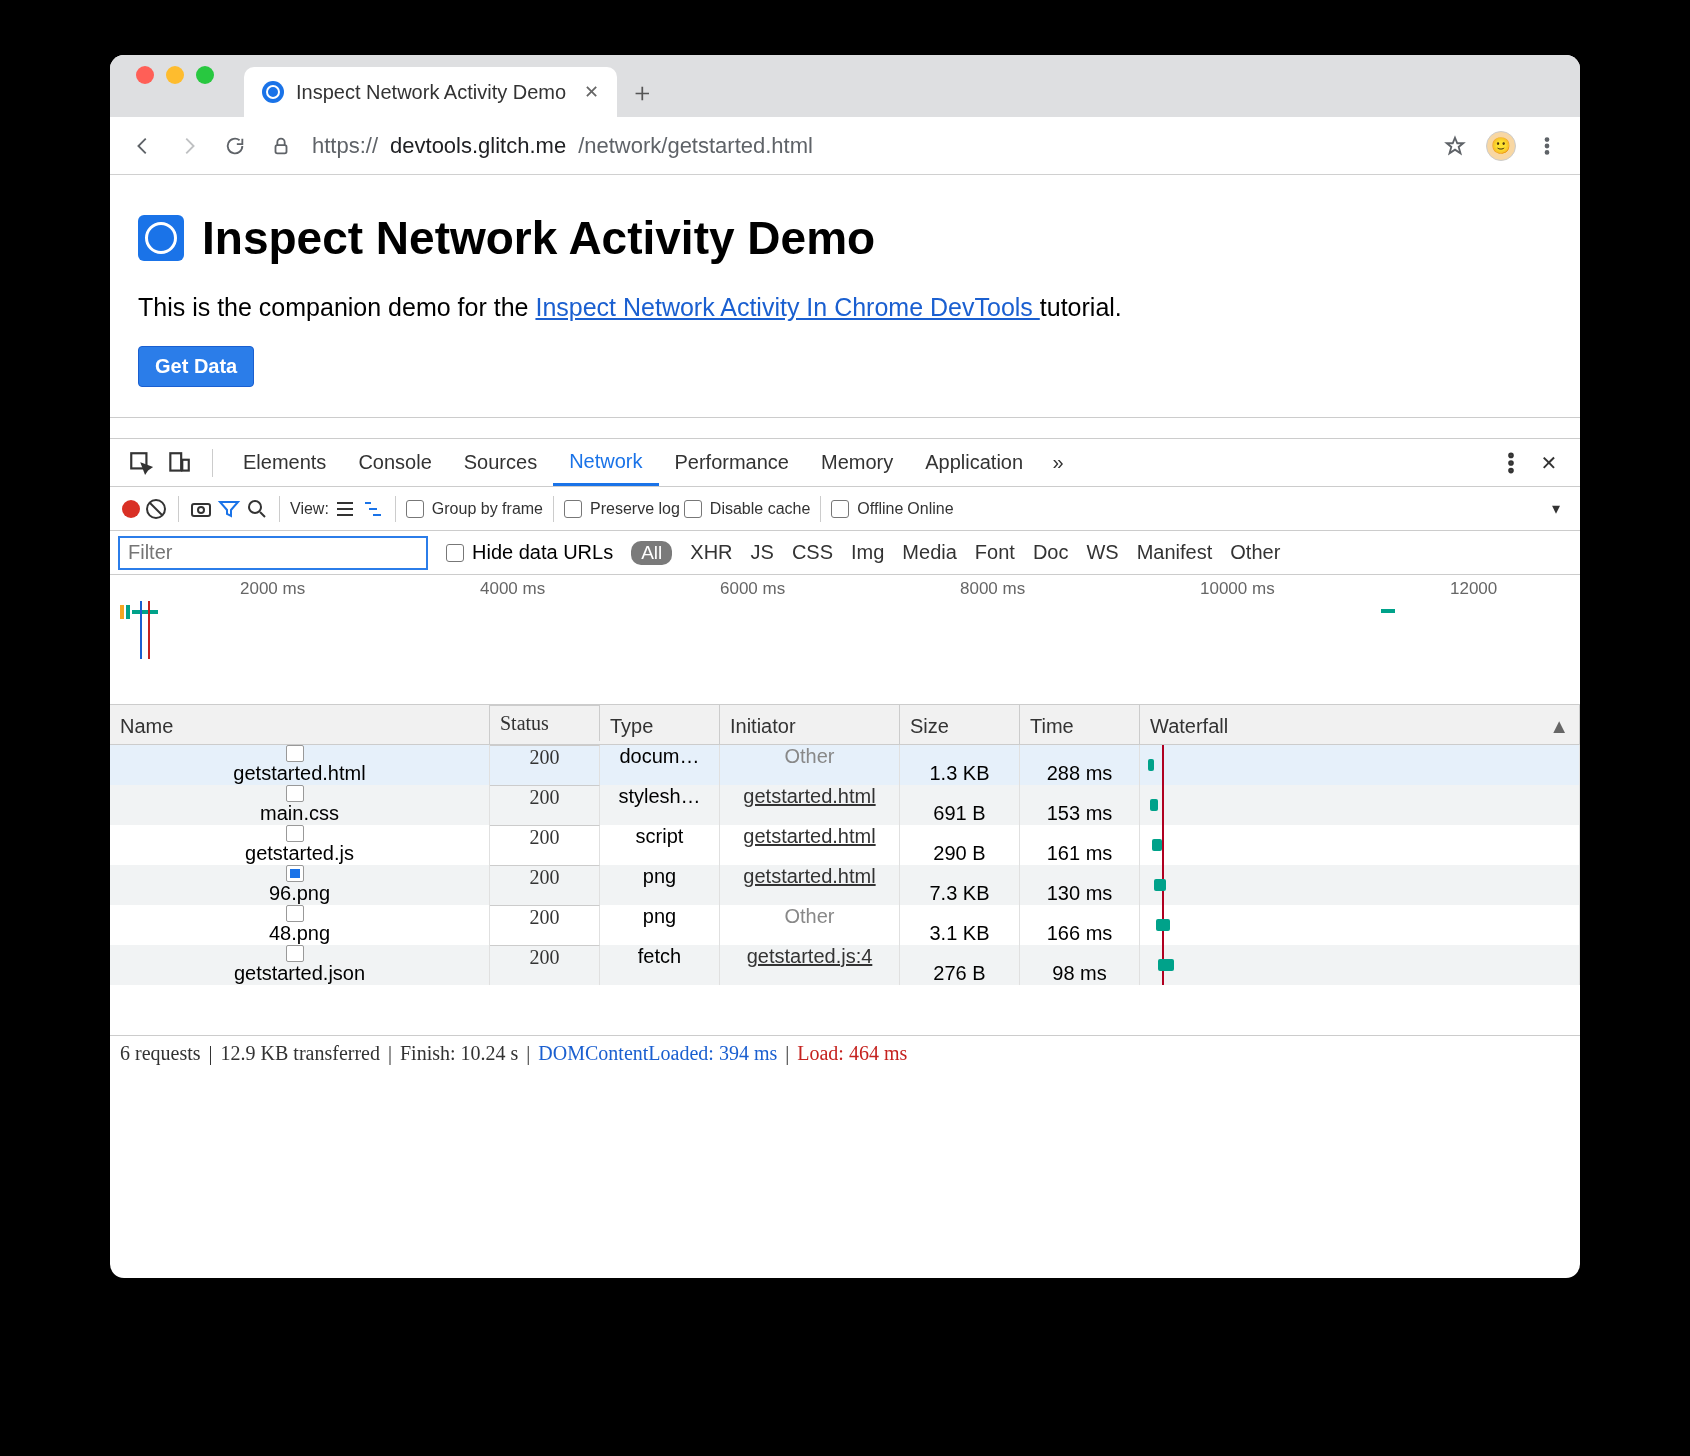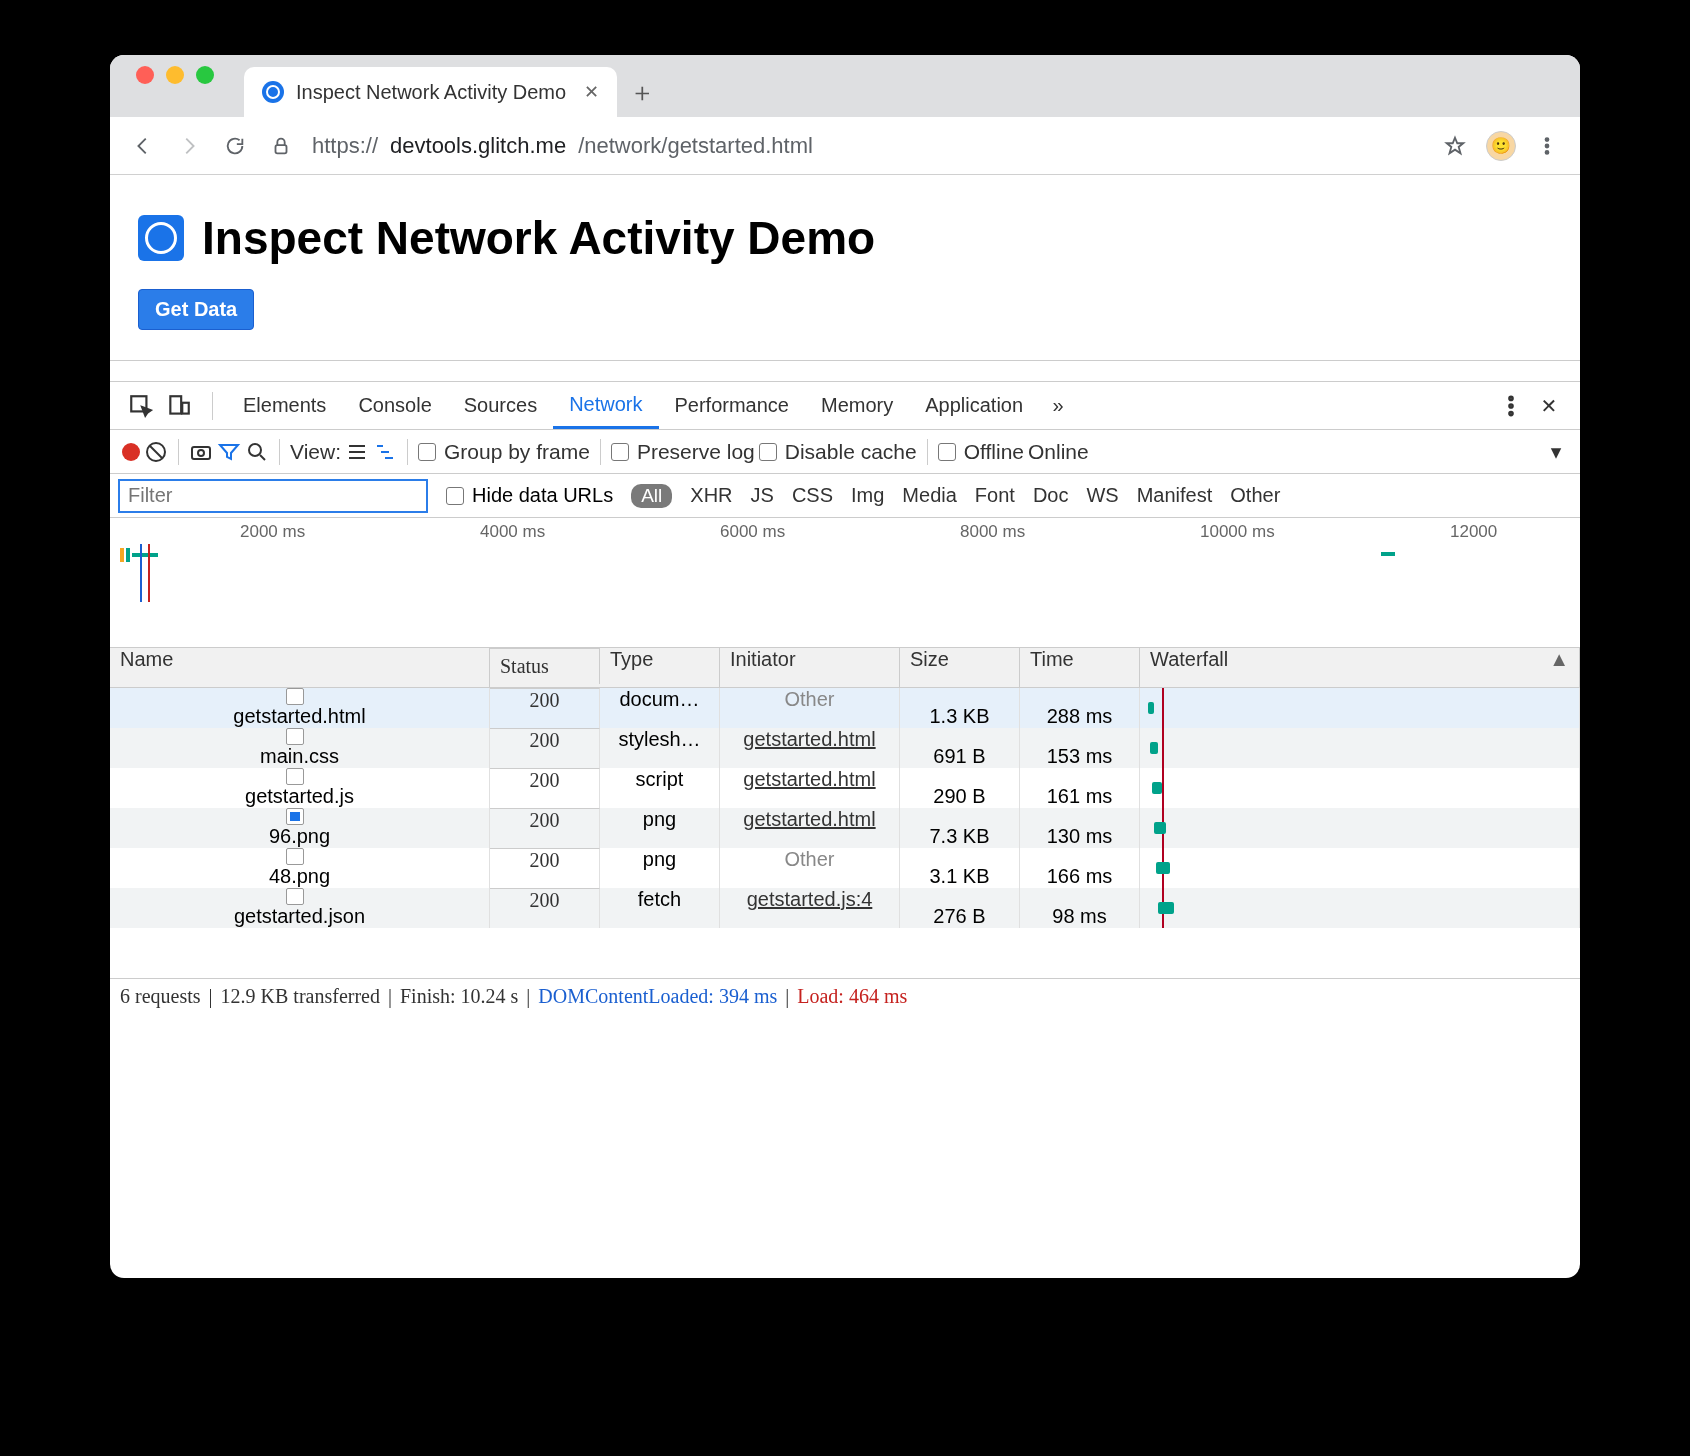--- a/index.html
+++ b/index.html
@@ -39,21 +39,21 @@
   
   .dt { border-top:1px solid #ccc;margin-top:20px; }
   .dt-tabs { height:48px; border-bottom:1px solid #ccc; display:flex; align-items:center; padding:0 12px; gap:0; font-size:20px; color:#333; }
   .dt-tabs .sep { width:1px; height:28px; background:#ccc; margin:0 14px; }
   .dt-tabs .t { padding:0 16px; height:100%; display:flex; align-items:center; }
   .dt-tabs .t.active { color:#1a73e8; border-bottom:3px solid #1a73e8; }
   .dt-tabs .grow { flex:1; }
   .dt-tabs .ic { width:26px; height:26px; display:flex; align-items:center; justify-content:center; margin:0 6px; }
 
   
-  .dt-tools { height:44px; border-bottom:1px solid #ccc; display:flex; align-items:center; padding:0 12px; gap:4px; font-size:21px; color:#333; }
+  .dt-tools { height:44px; border-bottom:1px solid #ccc; display:flex; align-items:center; padding:0 12px; gap:4px; font-size:16px; color:#333; }
   .dt-tools .rec { width:18px; height:18px; background:#d93025; border-radius:50%; }
   .dt-tools .ic { width:24px; height:24px; display:flex; align-items:center; justify-content:center; }
   .dt-tools .vsep { width:1px; height:26px; background:#ccc; margin:0 6px; }
   .chk { display:flex; align-items:center; gap:8px; }
   .chk .box { width:18px; height:18px; border:1.5px solid #777; border-radius:3px; }
   .dt-tools .funnel { color:#1a73e8; }
 
   
   .dt-filter { height:44px; border-bottom:1px solid #ccc; display:flex; align-items:center; padding:0 8px; gap:18px; font-size:20px; }
   .dt-filter input { width:310px; height:34px; border:2px solid #2b7de9; padding:0 8px; font-size:20px; outline:none; }
@@ -61,21 +61,21 @@
   .ftype { color:#333; }
 
   
   .overview { height:130px; border-bottom:1px solid #ccc; position:relative; }
   .overview .ticks { display:flex; font-size:17px; color:#666; padding:4px 0 0 0; }
   .overview .ticks span { position:absolute; top:4px; }
 
   
   .tbl { width:100%; font-size:20px; }
   .thead { display:flex; height:40px; background:#f1f1f1; border-bottom:1px solid #ccc; }
-  .thead .c { padding:0 10px; border-right:1px solid #ccc; color:#333; }
+  .thead .c { padding:10px 10px; border-right:1px solid #ccc; color:#333; }
   .trow { display:flex; height:40px; align-items:center; }
   .trow .c { padding:0 10px; border-right:1px solid #e4e4e4; height:100%; display:flex; align-items:center; overflow:hidden; white-space:nowrap;flex-direction:column; }
   .trow:nth-child(even){ background:#f1f3f4; }
   .trow.sel { background:#e6f0fa !important; }
   .c.name { width:380px; }
   .c.status { width:110px; }
   .c.type { width:120px; }
   .c.init { width:180px; }
   .c.size { width:120px; justify-content:flex-end; }
   .c.time { width:120px; justify-content:flex-end; }
@@ -157,20 +157,25 @@
           <circle cx="12" cy="19" r="1.6" fill="#5f6368"></circle>
         </svg>
       </div>
   </div>
 
   <div class="page">
     <h1>
       <span class="logo"></span>
       <span>Inspect Network Activity Demo</span>
     </h1>
+    <p>
+      <span>This is the companion demo for the </span>
+      <a href="#">Inspect Network Activity In Chrome DevTools </a>
+      <span>tutorial.</span>
+    </p>
     <button class="btn">Get Data</button>
   </div>
 
   <div class="dt">
     <div class="dt-tabs">
       <div class="ic">
           <svg viewBox="0 0 24 24">
             <rect x="3" y="3" width="14" height="14"></rect>
             <path d="M13 13l8 3-3 2-2 3z" fill="#333"></path>
           </svg>

